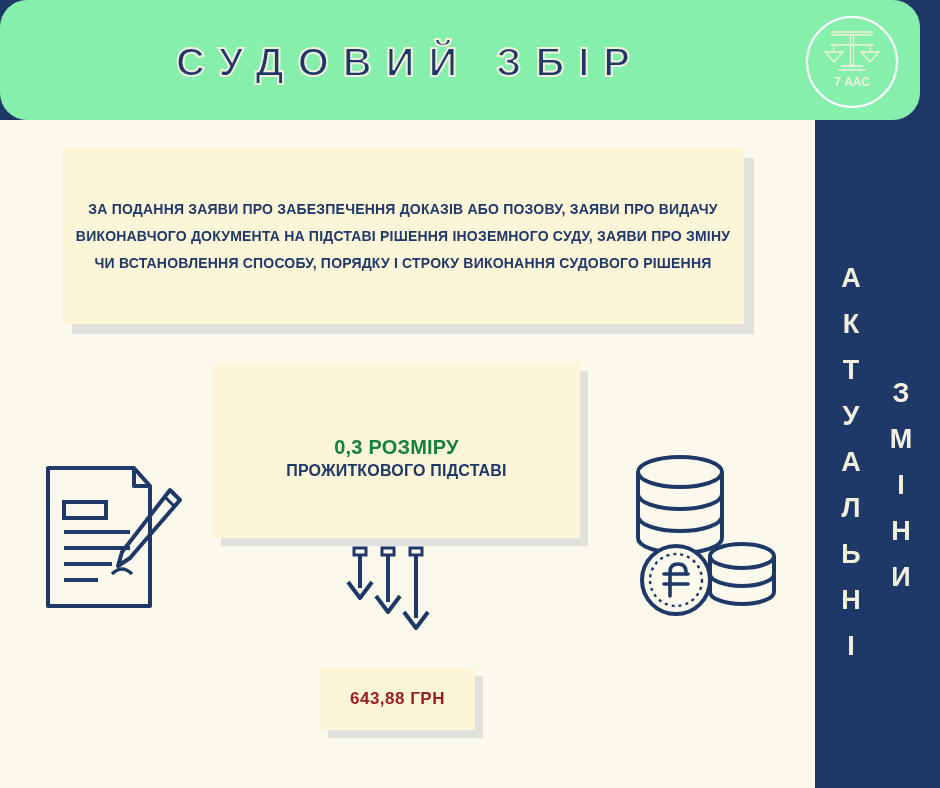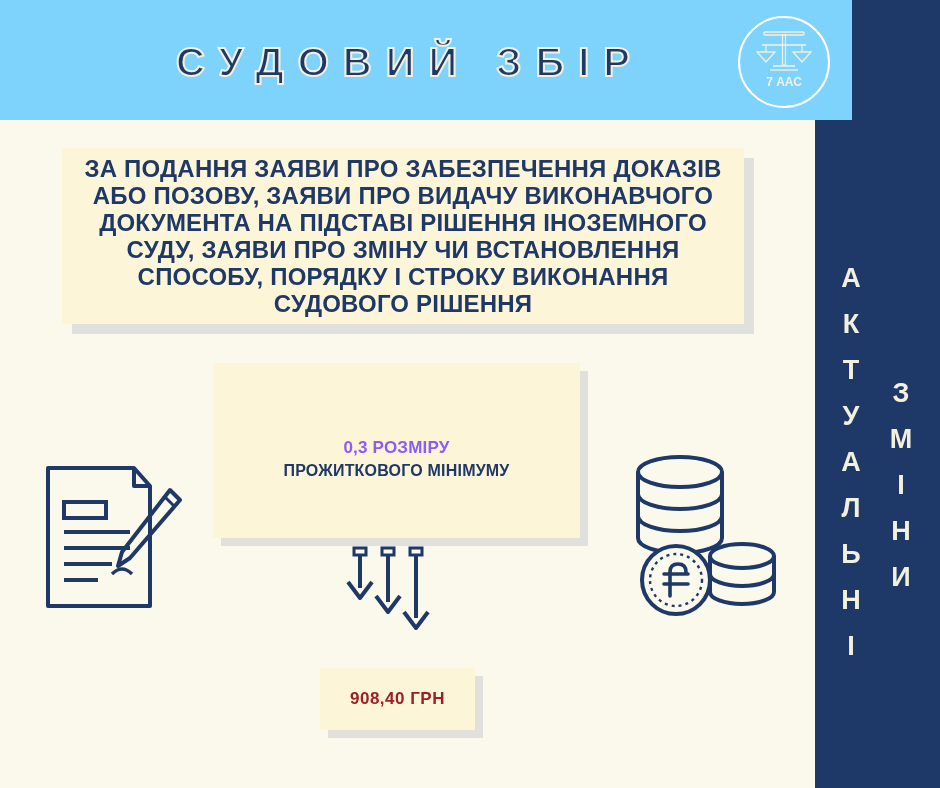--- a/index.html
+++ b/index.html
@@ -18,23 +18,24 @@
     width: 940px;
     height: 788px;
     background: #1e3868;
   }
 
   
   .header {
     position: absolute;
     left: 0;
     top: 0;
-    width: 852px;
+    width: 920px;
     height: 120px;
-    background: #7dd3fc;
+    background: #86efac;
+    border-radius: 27px;
   }
   .header-title {
     position: absolute;
     left: 60px;
     top: 40px;
     width: 700px;
     text-align: center;
     font-size: 40px;
     font-weight: bold;
     letter-spacing: 14px;
@@ -109,21 +110,21 @@
     justify-content: center;
   }
   .headline-shadow {
     left: 72px;
     top: 158px;
     width: 682px;
     height: 176px;
   }
   .headline-text {
     color: #1e3868;
-    font-size: 24px;
+    font-size: 14px;
     font-weight: bold;
     line-height: 27px;
     text-align: center;
     letter-spacing: 0.2px;
     padding: 0 8px;
   }
 
   .mid-card {
     left: 213px;
     top: 363px;
@@ -138,22 +139,22 @@
     top: 371px;
     width: 367px;
     height: 175px;
   }
   .mid-text {
     text-align: center;
     line-height: 23px;
     letter-spacing: 0.2px;
   }
   .mid-text .accent {
-    color: #8b5cf6;
-    font-size: 17px;
+    color: #15803d;
+    font-size: 20px;
     font-weight: bold;
     display: block;
     margin-top: 16px;
   }
   .mid-text .rest {
     color: #1e3868;
     font-size: 16px;
     font-weight: bold;
     display: block;
   }
@@ -261,27 +262,27 @@
 
   <div class="card-shadow headline-shadow"></div>
   <div class="card headline-card">
     <div class="headline-text">ЗА ПОДАННЯ ЗАЯВИ ПРО ЗАБЕЗПЕЧЕННЯ ДОКАЗІВ АБО ПОЗОВУ, ЗАЯВИ ПРО ВИДАЧУ ВИКОНАВЧОГО ДОКУМЕНТА НА ПІДСТАВІ РІШЕННЯ ІНОЗЕМНОГО СУДУ, ЗАЯВИ ПРО ЗМІНУ ЧИ ВСТАНОВЛЕННЯ СПОСОБУ, ПОРЯДКУ І СТРОКУ ВИКОНАННЯ СУДОВОГО РІШЕННЯ</div>
   </div>
 
   <div class="card-shadow mid-shadow"></div>
   <div class="card mid-card">
     <div class="mid-text">
       <span class="accent">0,3 РОЗМІРУ</span>
-      <span class="rest">ПРОЖИТКОВОГО МІНІМУМУ</span>
+      <span class="rest">ПРОЖИТКОВОГО ПІДСТАВІ</span>
     </div>
   </div>
 
   <div class="card-shadow amount-shadow"></div>
   <div class="card amount-card">
-    <div class="amount-text">908,40 ГРН</div>
+    <div class="amount-text">643,88 ГРН</div>
   </div>
 
   <div class="doc-illu">
     <svg width="155" height="150" viewBox="0 0 155 150" fill="none">
       <path d="M10 6 H96 L112 24 V144 H10 Z" stroke="#1e3868" stroke-width="4" fill="none" stroke-linejoin="round"></path>
       <path d="M96 6 V24 H112" stroke="#1e3868" stroke-width="4" fill="none" stroke-linejoin="round"></path>
       <rect x="26" y="40" width="42" height="16" stroke="#1e3868" stroke-width="4" fill="none"></rect>
       <line x1="26" y1="70" x2="92" y2="70" stroke="#1e3868" stroke-width="4"></line>
       <line x1="26" y1="86" x2="92" y2="86" stroke="#1e3868" stroke-width="4"></line>
       <line x1="26" y1="102" x2="74" y2="102" stroke="#1e3868" stroke-width="4"></line>

